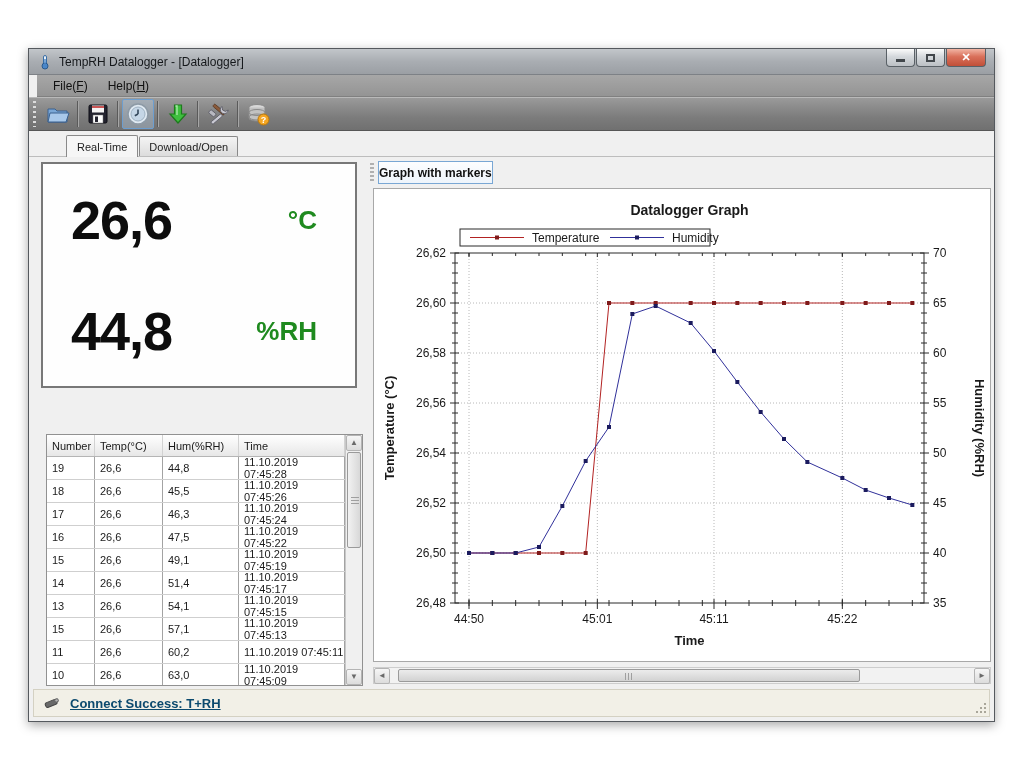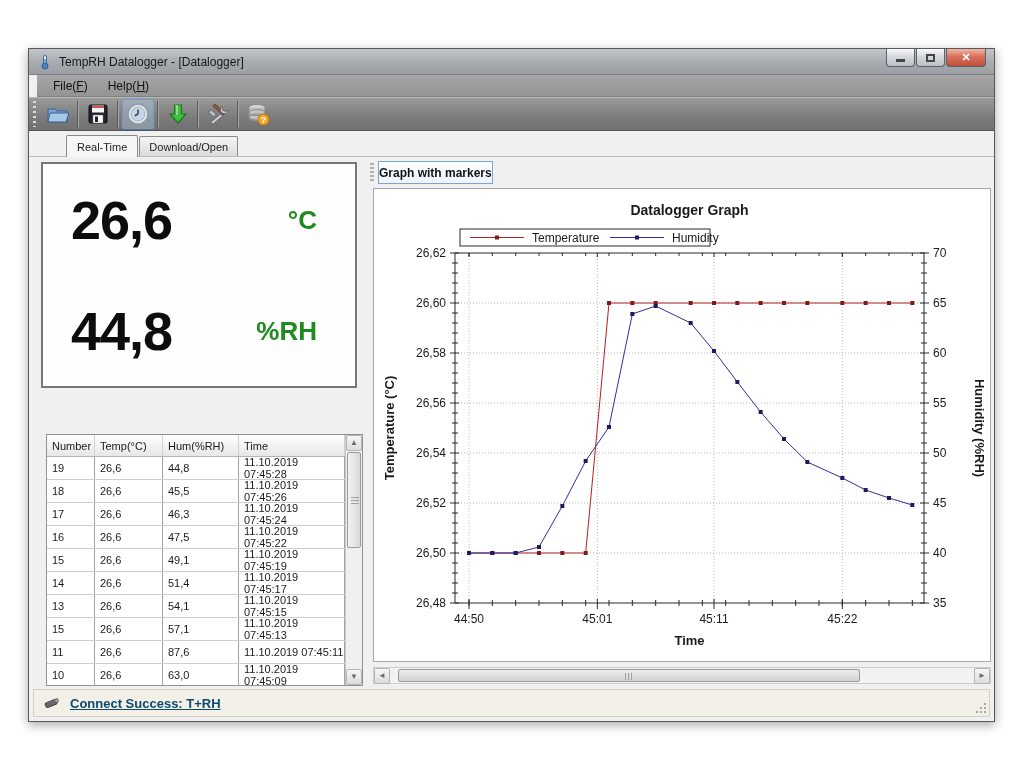--- a/index.html
+++ b/index.html
@@ -300,21 +300,21 @@
             </div>
             <div class="dt-row">
               <div class="dt-cell c0">15</div>
               <div class="dt-cell c1">26,6</div>
               <div class="dt-cell c2">57,1</div>
               <div class="dt-cell c3">11.10.2019 07:45:13</div>
             </div>
             <div class="dt-row">
               <div class="dt-cell c0">11</div>
               <div class="dt-cell c1">26,6</div>
-              <div class="dt-cell c2">87,6</div>
+              <div class="dt-cell c2">60,2</div>
               <div class="dt-cell c3">11.10.2019 07:45:11</div>
             </div>
             <div class="dt-row">
               <div class="dt-cell c0">10</div>
               <div class="dt-cell c1">26,6</div>
               <div class="dt-cell c2">63,0</div>
               <div class="dt-cell c3">11.10.2019 07:45:09</div>
             </div>
           </div>
       </div>

